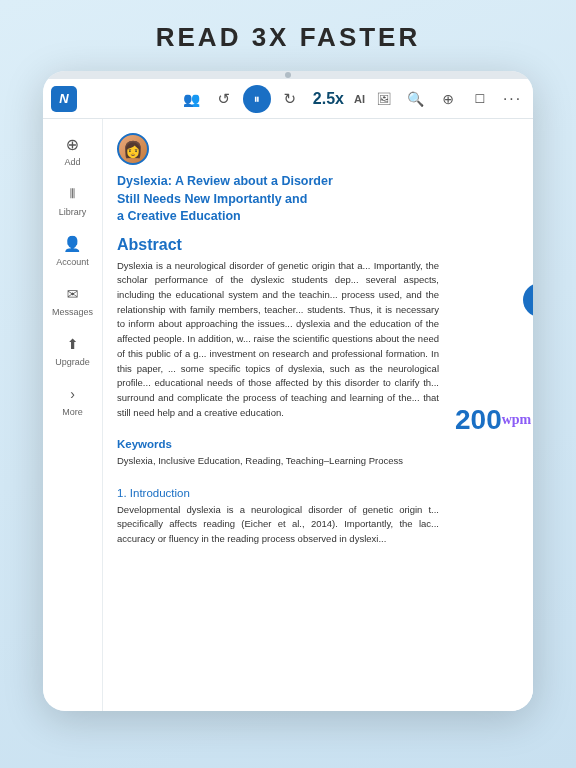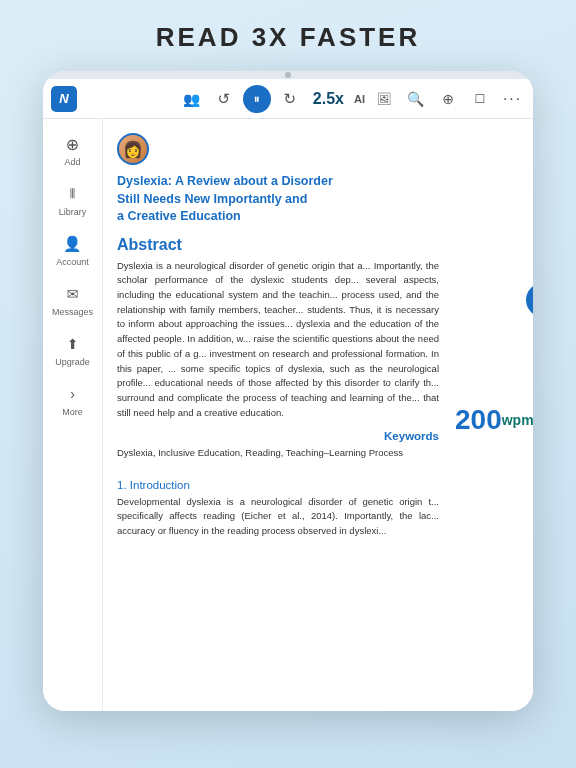--- a/index.html
+++ b/index.html
@@ -207,22 +207,21 @@
       font-size: 9.5px;
       color: #333;
       line-height: 1.55;
       text-align: justify;
     }
 
     .doc-keywords-title {
       font-size: 11.5px;
       font-weight: 700;
       color: #1a6fc4;
-      margin: 10px 0 4px;
-      text-align: right;
+      margin: 18px 0 4px;
     }
 
     .doc-keywords {
       font-size: 9.5px;
       color: #333;
       line-height: 1.5;
     }
 
     .doc-intro-title {
       font-size: 11.5px;
@@ -243,22 +242,23 @@
     }
     .wpm-number {
       font-size: 28px;
       font-weight: 800;
       color: #1a6fc4;
       line-height: 1;
     }
     .wpm-label {
       font-size: 14px;
       font-weight: 700;
-      color: #0f766e;
+      color: #8b5cf6;
       line-height: 1;
+      font-family: Liberation Serif, serif;
     }
 
     
     .doc-scrollbar {
       width: 10px;
       background: #e8edf0;
       border-radius: 5px;
       margin: 10px 4px;
       position: relative;
       flex-shrink: 0;

